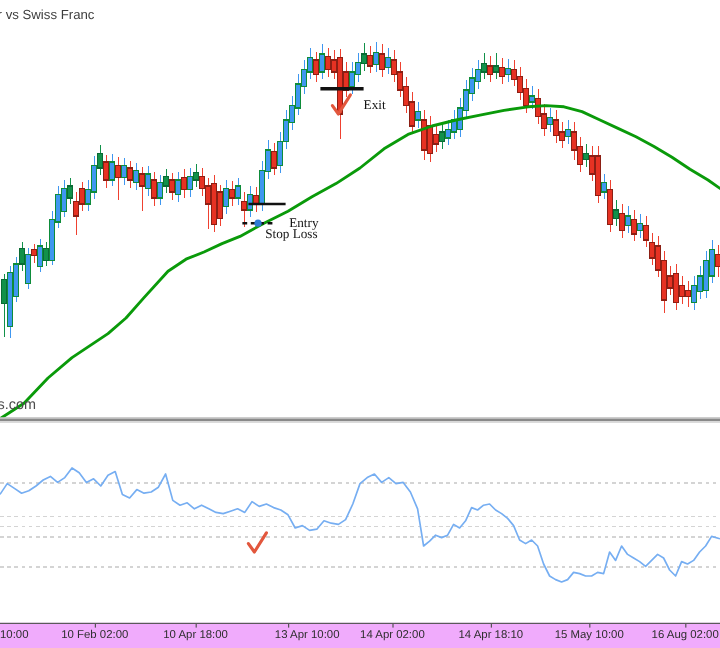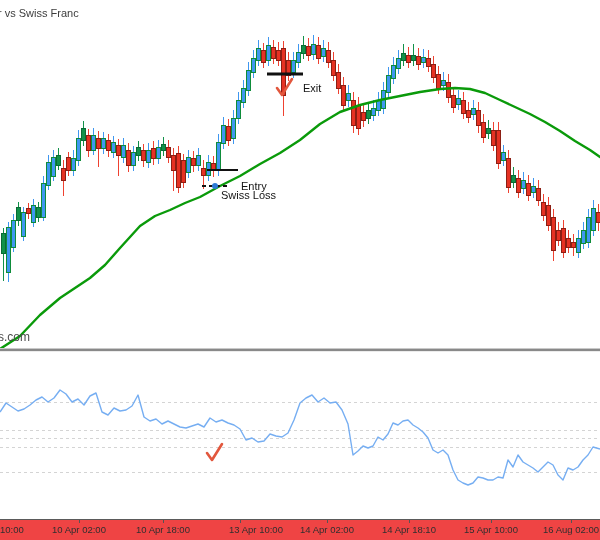--- a/index.html
+++ b/index.html
@@ -3,25 +3,25 @@
 <meta charset="utf-8">
 <style>
   html,body{margin:0;padding:0;background:#fff;}
   .screen{position:relative;width:600px;height:540px;background:#ffffff;overflow:hidden;
           font-family:"Liberation Sans",sans-serif;}
   .main-chart{position:absolute;left:0;top:0;width:600px;height:348px;}
   .separator{position:absolute;left:0;top:348px;width:600px;height:4px;background:#898989;
              border-top:1px solid #c9c9c9;border-bottom:1px solid #ececec;box-sizing:border-box;}
   .osc-panel{position:absolute;left:0;top:352px;width:600px;height:167px;}
   .time-axis{position:absolute;left:0;top:519px;width:600px;height:21px;
-             border-top:1px solid #5a5a5a;box-sizing:border-box;background:#ef4444;}
+             border-top:1px solid #5a5a5a;box-sizing:border-box;background:#f0abfc;}
   svg.layer{position:absolute;left:0;top:0;}
   .title{position:absolute;left:-2px;top:7px;font-size:11px;color:#3d3d3d;white-space:nowrap;}
   .watermark{position:absolute;left:-2px;top:330px;font-size:12px;color:#4c4c4c;white-space:nowrap;}
-  .mlabel{position:absolute;font-size:11px;color:#141414;white-space:nowrap;}
+  .mlabel{position:absolute;font-size:11px;color:#141414;white-space:nowrap;font-family:Liberation Serif, serif;}
   .axis-label{position:absolute;top:4px;font-size:9.5px;color:#2f2f2f;white-space:nowrap;
               transform:translateX(-50%);}
   .axis-label.left{transform:none;}
   .tick{position:absolute;top:0;width:1px;height:3px;background:#555;}
 </style>
 </head>
 <body>
 
 <div class="screen">
 
@@ -270,21 +270,21 @@
         <polyline points="0,349 20,336 40,315 60,298 75,288 90,278 105,265 120,248 140,226 155,216 170,210 185,203 200,197 220,186 240,176 260,164 280,153 300,140 320,124 340,112 360,105 380,100 400,96 420,92 440,89 455,88 470,89 485,93 500,100 515,107 530,114 545,122 560,131 575,141 590,150 600,157" fill="none" stroke="#0a9a0a" stroke-width="2.4" stroke-linejoin="round" stroke-linecap="round"></polyline>
         <line x1="207" x2="238" y1="170" y2="170" stroke="#111111" stroke-width="2"></line>
         <line x1="202" x2="230" y1="186" y2="186" stroke="#111111" stroke-width="2" stroke-dasharray="4,3"></line>
         <circle cx="215" cy="186" r="3" fill="#2e7bd6"></circle>
         <line x1="267" x2="303" y1="74" y2="74" stroke="#111111" stroke-width="3"></line>
         <path d="M 277 88 L 282 95 L 292 79" fill="none" stroke="#e2573d" stroke-width="2.6" stroke-linecap="round" stroke-linejoin="round"></path>
       </svg>
     <div class="title">r vs Swiss Franc</div>
     <div class="watermark">s.com</div>
     <div class="mlabel" id="entry-label" style="left: 241px; top: 180px; text-align: right;">Entry</div>
-    <div class="mlabel" id="stop-label" style="left: 221px; top: 189px;">Swiss Loss</div>
+    <div class="mlabel" id="stop-label" style="left: 221px; top: 189px;">Stop Loss</div>
     <div class="mlabel" id="exit-label" style="left: 303px; top: 82px;">Exit</div>
   </div>
 
   <div class="separator"></div>
 
   <div class="osc-panel">
     <svg id="osc-svg" class="layer" width="600" height="167">
         <line x1="0" x2="600" y1="50.5" y2="50.5" stroke="#d4d4d4" stroke-width="1" stroke-dasharray="3,3" shape-rendering="crispEdges"></line>
         <line x1="0" x2="600" y1="78.5" y2="78.5" stroke="#d4d4d4" stroke-width="1" stroke-dasharray="3,3" shape-rendering="crispEdges"></line>
         <line x1="0" x2="600" y1="86.5" y2="86.5" stroke="#d4d4d4" stroke-width="1" stroke-dasharray="3,3" shape-rendering="crispEdges"></line>
@@ -297,22 +297,22 @@
 
   <div class="time-axis" id="time-axis">
       <div class="tick" style="left: 79px;"></div>
       <div class="tick" style="left: 163px;"></div>
       <div class="tick" style="left: 240px;"></div>
       <div class="tick" style="left: 327px;"></div>
       <div class="tick" style="left: 409px;"></div>
       <div class="tick" style="left: 491px;"></div>
       <div class="tick" style="left: 571px;"></div>
       <div class="axis-label left" style="left: 0px;">10:00</div>
-      <div class="axis-label" style="left: 79px;">10 Apr 02:00</div>
+      <div class="axis-label" style="left: 79px;">10 Feb 02:00</div>
       <div class="axis-label" style="left: 163px;">10 Apr 18:00</div>
       <div class="axis-label" style="left: 256px;">13 Apr 10:00</div>
       <div class="axis-label" style="left: 327px; text-align: right;">14 Apr 02:00</div>
       <div class="axis-label" style="left: 409px;">14 Apr 18:10</div>
-      <div class="axis-label" style="left: 491px;">15 Apr 10:00</div>
+      <div class="axis-label" style="left: 491px;">15 May 10:00</div>
       <div class="axis-label" style="left: 571px;">16 Aug 02:00</div>
     </div>
 
 </div>
 
 </body></html>

